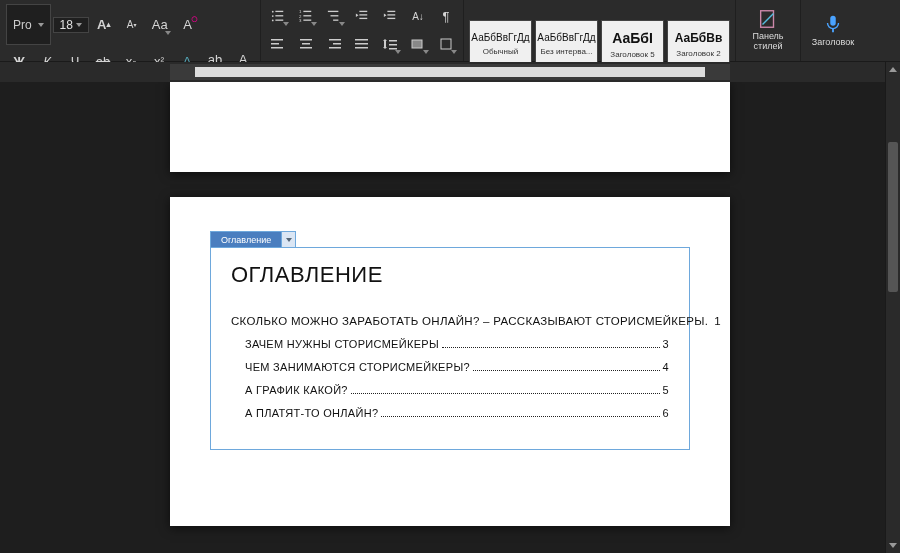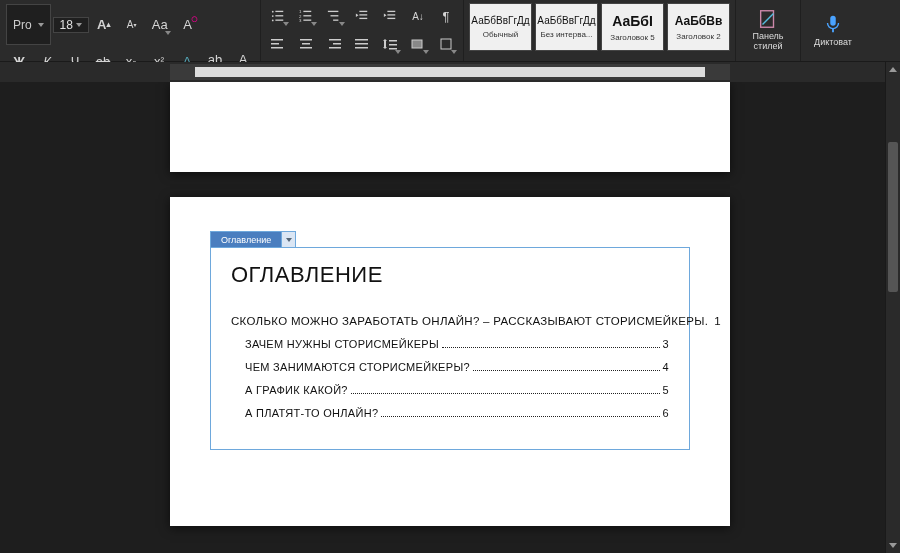--- a/index.html
+++ b/index.html
@@ -340,21 +340,21 @@
         <div class="icon-btn">
             <svg width="14" height="14">
               <rect x="2" y="2" width="10" height="10" fill="none" stroke="#ccc"></rect>
             </svg>
             <span class="split-arrow"></span>
           </div>
       </div>
     </div>
   </div>
 
-  <div class="ribbon-group" style="padding:0 3px; flex:0 0 auto;">
+  <div class="ribbon-group" style="padding:17px 3px; flex:0 0 auto;">
     <div class="styles-gallery">
       <div class="style-card">
         <div class="style-preview">АаБбВвГгДд</div>
         <div class="style-name">Обычный</div>
       </div>
       <div class="style-card">
         <div class="style-preview">АаБбВвГгДд</div>
         <div class="style-name">Без интерва...</div>
       </div>
       <div class="style-card">
@@ -382,21 +382,21 @@
 
   <div class="ribbon-group" style="border-right:none;">
     <div class="v-btn">
       <svg viewBox="0 0 24 24">
           <g fill="#4aa3ff">
             <rect x="9" y="3" width="6" height="11" rx="3"></rect>
             <path d="M6 11a6 6 0 0 0 12 0" fill="none" stroke="#4aa3ff" stroke-width="1.5"></path>
             <rect x="11" y="17" width="2" height="4"></rect>
           </g>
         </svg>
-      <span>Диктоват</span>
+      <span>Заголовок</span>
     </div>
   </div>
 </div>
 
 <div class="ruler">
   <div class="ruler-inner">
       <div class="ruler-active"></div>
     </div>
 </div>
 

